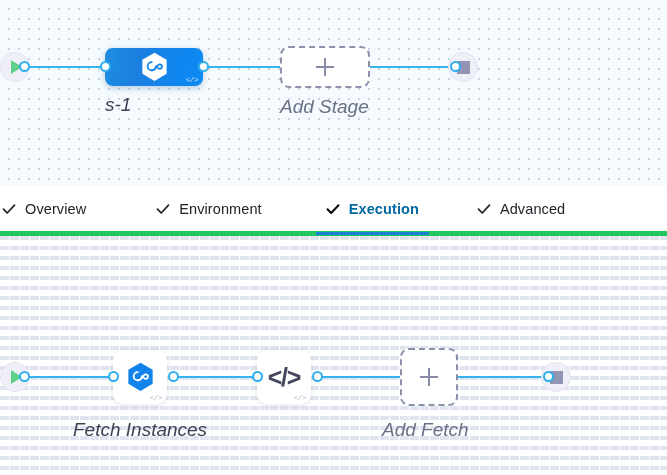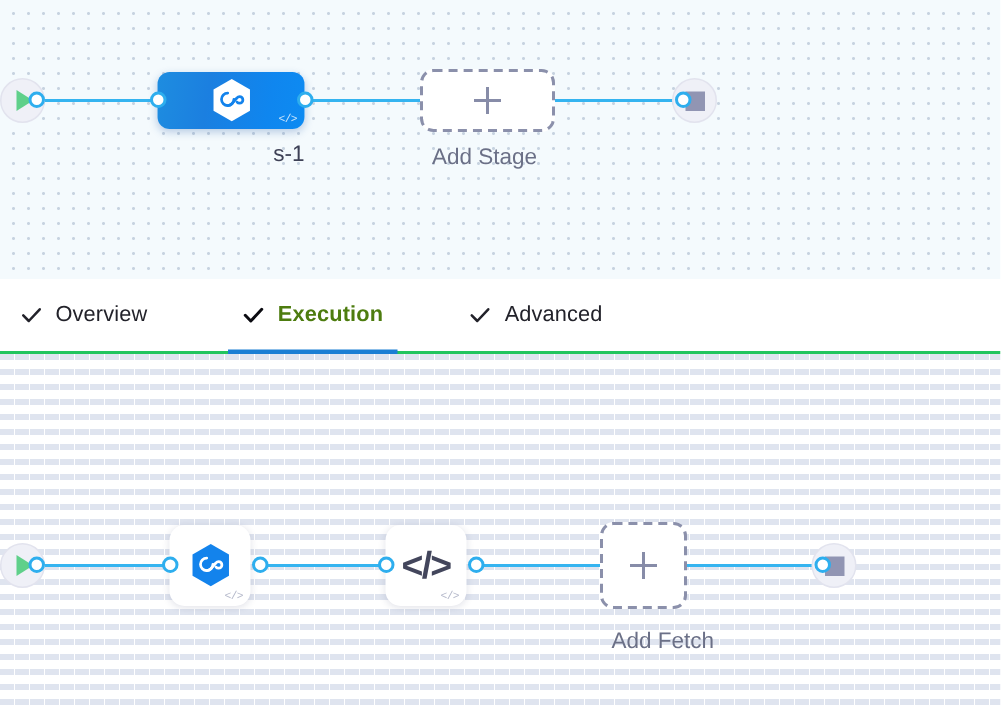--- a/index.html
+++ b/index.html
@@ -37,35 +37,34 @@
     background-image: repeating-linear-gradient(to right, transparent 0px, transparent 9.2px, #ffffff 9.2px, #ffffff 10px);
     background-size:10px 10px;
     pointer-events:none;
   }
 
   
   .tabbar {
     position: absolute; left: 0; top: 186px; width: 667px; height: 50px;
     background: #ffffff;
     display: flex; align-items: center;
-    border-bottom: 2px solid #22c55e;
+    border-bottom: 5px solid #22c55e;
     z-index: 6;
-    padding-left: 12px;
   }
   .tab {
     display: flex; align-items: center; gap: 9px;
     height: 50px; position: relative;
     padding: 0 4px;
     cursor: pointer;
     white-space: nowrap;
   }
   .tab-check { width: 14px; height: 14px; display:block; flex:none; }
   .tab-check svg { display:block; }
   .tab-label { font-size: 14.5px; color: #22222a; letter-spacing: .1px; }
-  .tab.active .tab-label { font-weight: bold; color: #4d7c0f; }
+  .tab.active .tab-label { font-weight: bold; color: #0369a1; }
   .tab.active::after {
     content:""; position:absolute; left:0; right:0; bottom:-1px; height:3px;
     background:#1b7fd4;
   }
   .tab-ov   { margin-left: -2px; }
   .tab-sv   { margin-left: 64px; }
   .tab-env  { margin-left: 62px; }
   .tab-exec { margin-left: 50px; padding: 0 10px; }
   .tab-adv  { margin-left: 44px; }
 
@@ -135,23 +134,24 @@
   }
   .step-node .hexicon { width: 27px; height: 30px; display:block; }
   .slash-code {
     font-family: "Liberation Sans", sans-serif;
     font-size: 25px; font-weight: bold; color: #43465c;
     letter-spacing: -1.2px; line-height: 1;
   }
 
   
   .caption {
-    position: absolute; text-align: right;
-    font-size: 15px; color: #3e4156; white-space: nowrap;
+    position: absolute; text-align: left;
+    font-size: 19px; color: #3e4156; white-space: nowrap;
     z-index: 3;
+    font-style: italic;
   }
   .caption.muted { color: #6b7087; }
 </style>
 </head>
 <body>
 
 <div id="app">
 
   <div class="canvas canvas-stage">
 
@@ -172,40 +172,48 @@
       </svg>
       <span class="code-badge">&lt;/&gt;</span>
     </div>
     <div class="port" style="left:100px; top:61px;"></div>
     <div class="port" style="left:198px; top:61px;"></div>
     <div class="caption" style="left:105px; top:94px; width:98px;">s-1</div>
 
     <div class="add-node" style="left:280px; top:46px; width:90px; height:42px;">
       <div class="plus"></div>
     </div>
-    <div class="caption muted" style="left:268px; top:96px; width:90px;">Add Stage</div>
+    <div class="caption muted" style="left:280px; top:96px; width:90px;">Add Stage</div>
 
     <div class="port" style="left:450px; top:61px;"></div>
     <div class="terminal" style="left:448px; top:52px;">
       <div class="stop-sq"></div>
     </div>
   </div>
 
   <div class="tabbar">
 
     <div class="tab tab-ov">
       <span class="tab-check">
         <svg width="14" height="14" viewBox="0 0 14 14">
             <path d="M1.5 7.2 L5.2 11 L12.5 3.2" fill="none" stroke="#22222a" stroke-width="1.7" stroke-linecap="round" stroke-linejoin="round"></path>
           </svg>
       </span>
       <span class="tab-label">Overview</span>
     </div>
 
 
+    <div class="tab tab-env">
+      <span class="tab-check">
+        <svg width="14" height="14" viewBox="0 0 14 14">
+            <path d="M1.5 7.2 L5.2 11 L12.5 3.2" fill="none" stroke="#22222a" stroke-width="1.7" stroke-linecap="round" stroke-linejoin="round"></path>
+          </svg>
+      </span>
+      <span class="tab-label">Environment</span>
+    </div>
 
     <div class="tab tab-exec active">
       <span class="tab-check">
         <svg width="14" height="14" viewBox="0 0 14 14">
             <path d="M1.5 7.2 L5.2 11 L12.5 3.2" fill="none" stroke="#0b0b11" stroke-width="2" stroke-linecap="round" stroke-linejoin="round"></path>
           </svg>
       </span>
       <span class="tab-label">Execution</span>
     </div>
 
@@ -234,20 +242,21 @@
     <div class="step-node" style="left:113px; top:114px;">
       <svg class="hexicon" viewBox="0 0 28 31">
         <path d="M14 0.6 L26.6 7.9 L26.6 22.6 L14 29.9 L1.4 22.6 L1.4 7.9 Z" fill="#1383ec"></path>
         <path d="M11.2 10.4 c-2.4 0 -4.3 1.9 -4.3 4.3 c0 2.4 1.9 4.3 4.3 4.3 c1.2 0 2.2 -0.5 2.9 -1.3 l3.6 -4.1 c0.4 -0.5 1.0 -0.8 1.7 -0.8 c1.3 0 2.3 1.0 2.3 2.3 c0 1.3 -1.0 2.3 -2.3 2.3 c-0.7 0 -1.3 -0.3 -1.7 -0.8" fill="none" stroke="#ffffff" stroke-width="1.9" stroke-linecap="round" stroke-linejoin="round"></path>
         <path d="M11.2 19.0 c2.4 0 4.3 -1.9 4.3 -4.3" fill="none" stroke="#ffffff" stroke-width="1.9" stroke-linecap="round"></path>
       </svg>
       <span class="code-badge dark">&lt;/&gt;</span>
     </div>
     <div class="port" style="left:108px; top:135px;"></div>
     <div class="port" style="left:168px; top:135px;"></div>
+    <div class="caption" style="left:73px; top:183px; width:134px;">Fetch Instances</div>
 
     <div class="step-node" style="left:257px; top:114px;">
       <span class="slash-code">&lt;/&gt;</span>
       <span class="code-badge dark">&lt;/&gt;</span>
     </div>
 
     <div class="port" style="left:252px; top:135px;"></div>
     <div class="port" style="left:312px; top:135px;"></div>
 
     <div class="add-node" style="left:400px; top:112px; width:58px; height:58px;">

